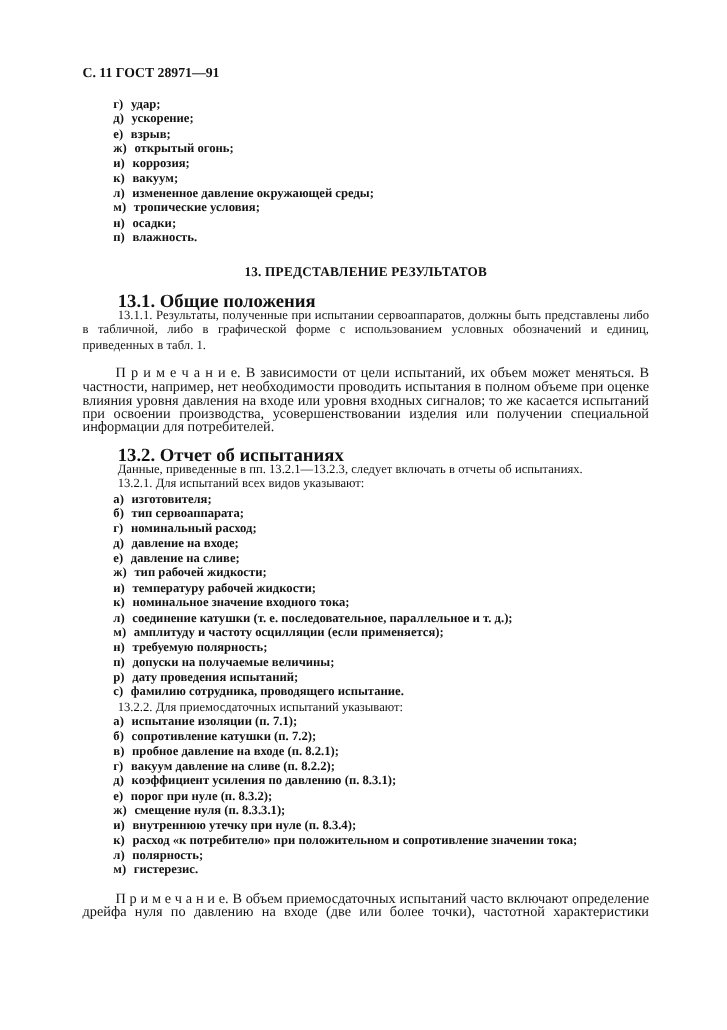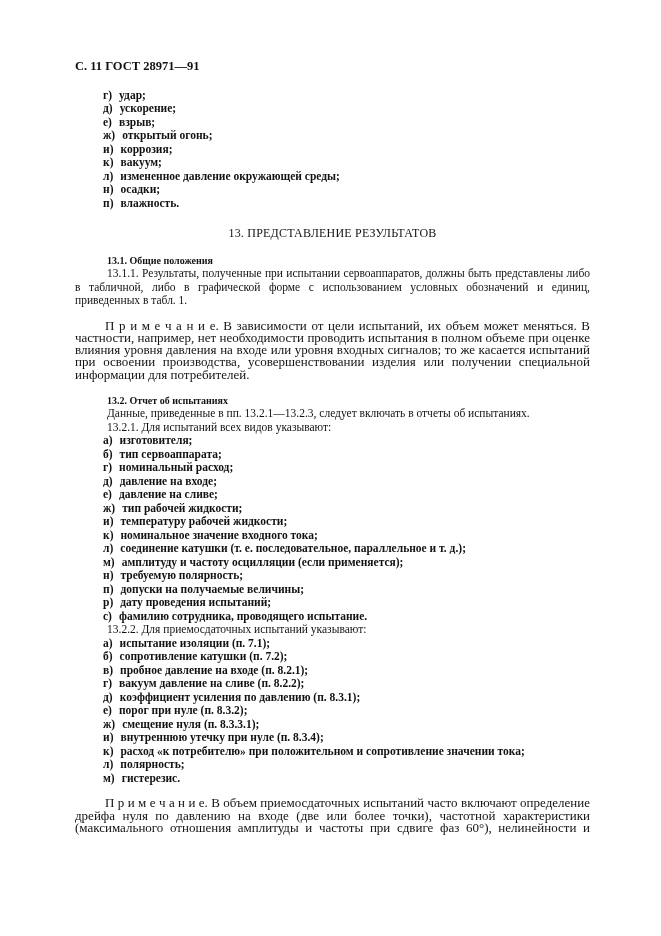--- a/index.html
+++ b/index.html
@@ -34,28 +34,28 @@
   .plain-list .li {
     margin: 0;
     padding: 0;
   }
   .marker {
     display: inline-block;
     margin-right: 7px;
   }
   .section-title {
     text-align: center;
-    font-weight: normal;
+    font-weight: bold;
     font-size: 12px;
     letter-spacing: 0.2px;
     margin: 17px 0 13px 0;
   }
   .sub-heading {
     font-weight: bold;
-    font-size: 10px;
+    font-size: 17px;
     margin: 13px 0 0 0;
     text-indent: 32px;
     line-height: 13.5px;
   }
   .para {
     margin: 0;
     text-align: justify;
     text-indent: 32px;
   }
   .single-line {
@@ -89,20 +89,21 @@
       <div class="li"><span class="marker">е)</span><span>взрыв;</span></div>
 
       <div class="li"><span class="marker">ж)</span><span>открытый огонь;</span></div>
 
       <div class="li"><span class="marker">и)</span><span>коррозия;</span></div>
 
       <div class="li"><span class="marker">к)</span><span>вакуум;</span></div>
 
       <div class="li"><span class="marker">л)</span><span>измененное давление окружающей среды;</span></div>
 
+      <div class="li"><span class="marker">м)</span><span>тропические условия;</span></div>
 
       <div class="li"><span class="marker">н)</span><span>осадки;</span></div>
 
       <div class="li"><span class="marker">п)</span><span>влажность.</span></div>
     </div>
 
   <div class="section-title">13.  ПРЕДСТАВЛЕНИЕ РЕЗУЛЬТАТОВ</div>
 
   <div class="sub-heading">13.1.  Общие положения</div>
 

